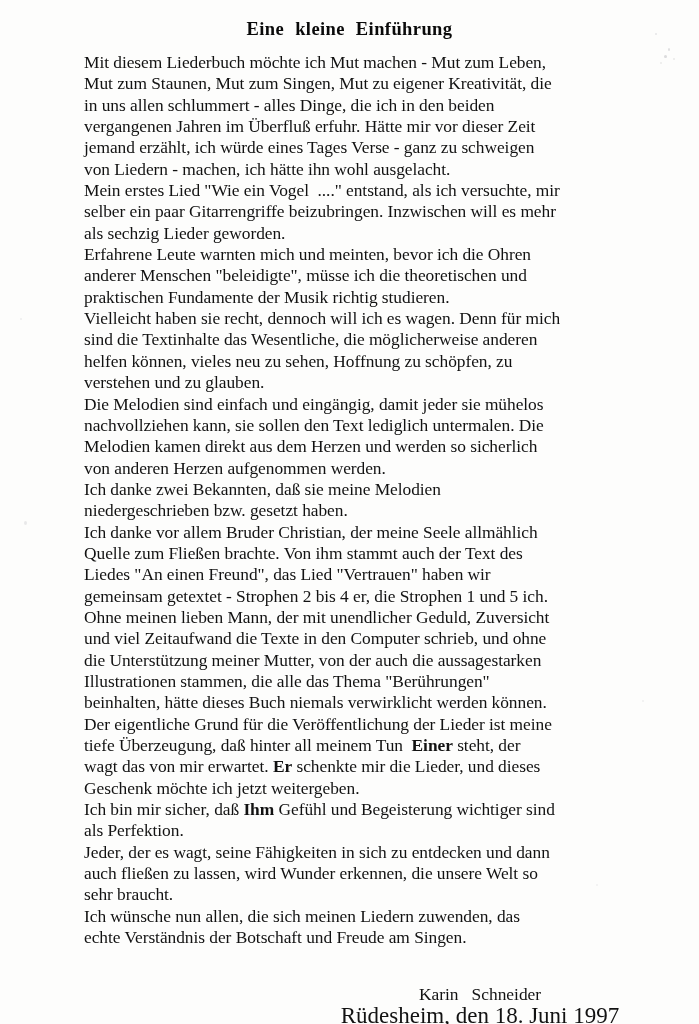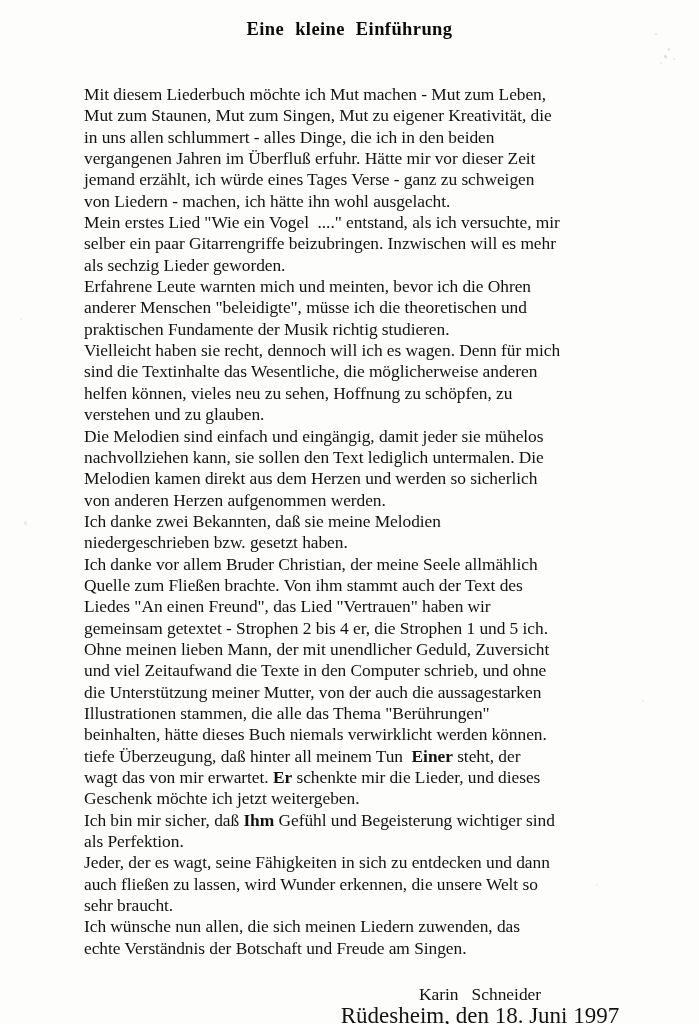--- a/index.html
+++ b/index.html
@@ -47,21 +47,20 @@
     line-height: 22px;
     color: #0a0a0a;
   }
 
   
   .body-block {
     position: absolute;
     left: 84px;
     top: 52px;
     width: 540px;
-    margin-top: 32px;
   }
   .line {
     font-size: 17.4px;
     line-height: 21.35px;
     white-space: pre;
     color: #121212;
     letter-spacing: -0.05px;
   }
   .line b {
     font-weight: bold;
@@ -122,20 +121,21 @@
       <div class="line"><span>niedergeschrieben bzw. gesetzt haben.</span></div>
       <div class="line"><span>Ich danke vor allem Bruder Christian, der meine Seele allmählich</span></div>
       <div class="line"><span>Quelle zum Fließen brachte. Von ihm stammt auch der Text des</span></div>
       <div class="line"><span>Liedes "An einen Freund", das Lied "Vertrauen" haben wir</span></div>
       <div class="line"><span>gemeinsam getextet - Strophen 2 bis 4 er, die Strophen 1 und 5 ich.</span></div>
       <div class="line"><span>Ohne meinen lieben Mann, der mit unendlicher Geduld, Zuversicht</span></div>
       <div class="line"><span>und viel Zeitaufwand die Texte in den Computer schrieb, und ohne</span></div>
       <div class="line"><span>die Unterstützung meiner Mutter, von der auch die aussagestarken</span></div>
       <div class="line"><span>Illustrationen stammen, die alle das Thema "Berührungen"</span></div>
       <div class="line"><span>beinhalten, hätte dieses Buch niemals verwirklicht werden können.</span></div>
+      <div class="line"><span>Der eigentliche Grund für die Veröffentlichung der Lieder ist meine</span></div>
       <div class="line"><span>tiefe Überzeugung, daß hinter all meinem Tun  </span><b>Einer</b><span> steht, der</span></div>
       <div class="line"><span>wagt das von mir erwartet. </span><b>Er</b><span> schenkte mir die Lieder, und dieses</span></div>
       <div class="line"><span>Geschenk möchte ich jetzt weitergeben.</span></div>
       <div class="line"><span>Ich bin mir sicher, daß </span><b>Ihm</b><span> Gefühl und Begeisterung wichtiger sind</span></div>
       <div class="line"><span>als Perfektion.</span></div>
       <div class="line"><span>Jeder, der es wagt, seine Fähigkeiten in sich zu entdecken und dann</span></div>
       <div class="line"><span>auch fließen zu lassen, wird Wunder erkennen, die unsere Welt so</span></div>
       <div class="line"><span>sehr braucht.</span></div>
       <div class="line"><span>Ich wünsche nun allen, die sich meinen Liedern zuwenden, das</span></div>
       <div class="line"><span>echte Verständnis der Botschaft und Freude am Singen.</span></div>

